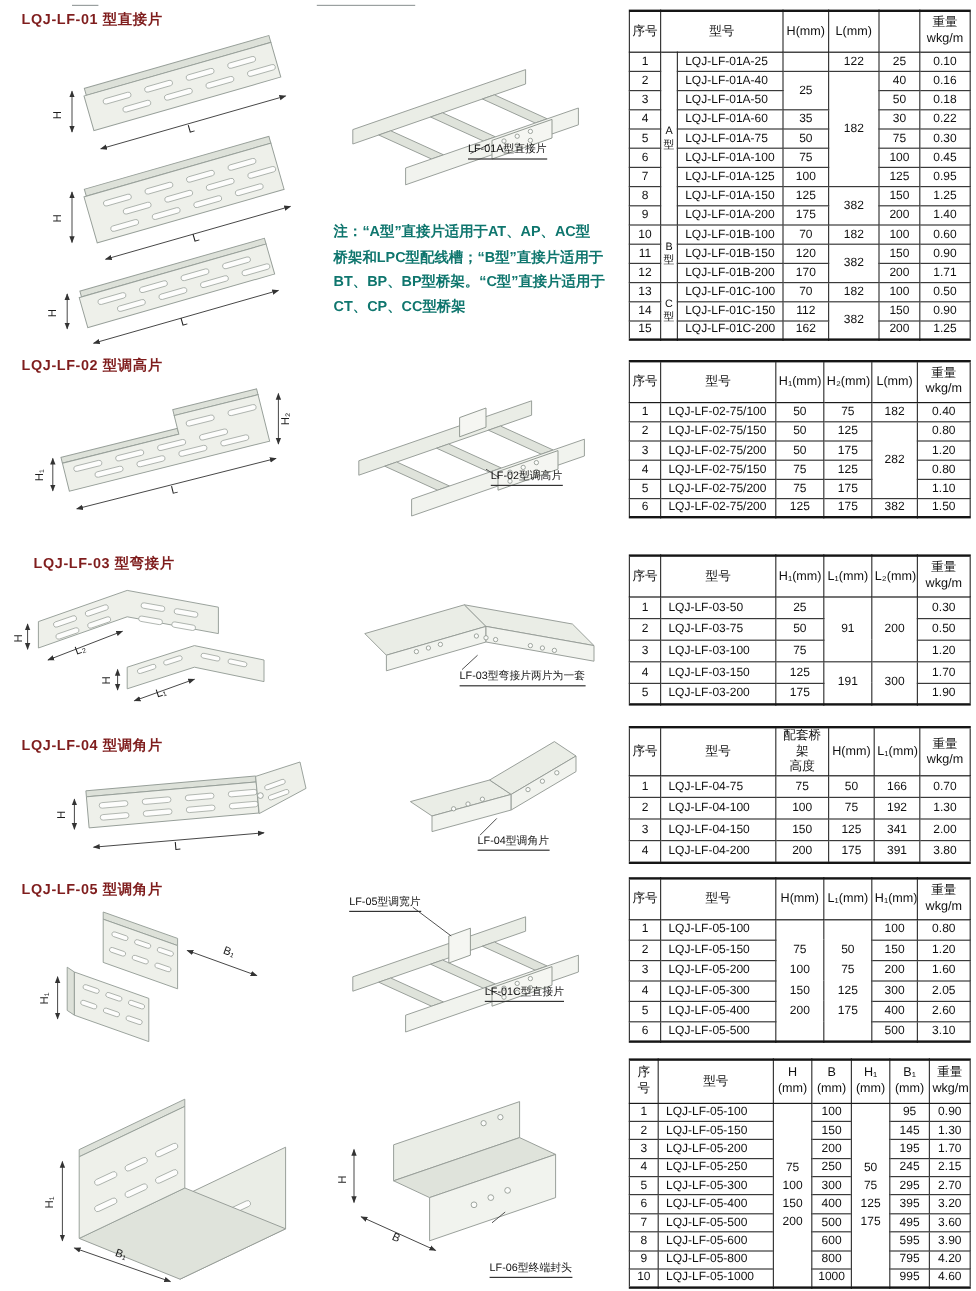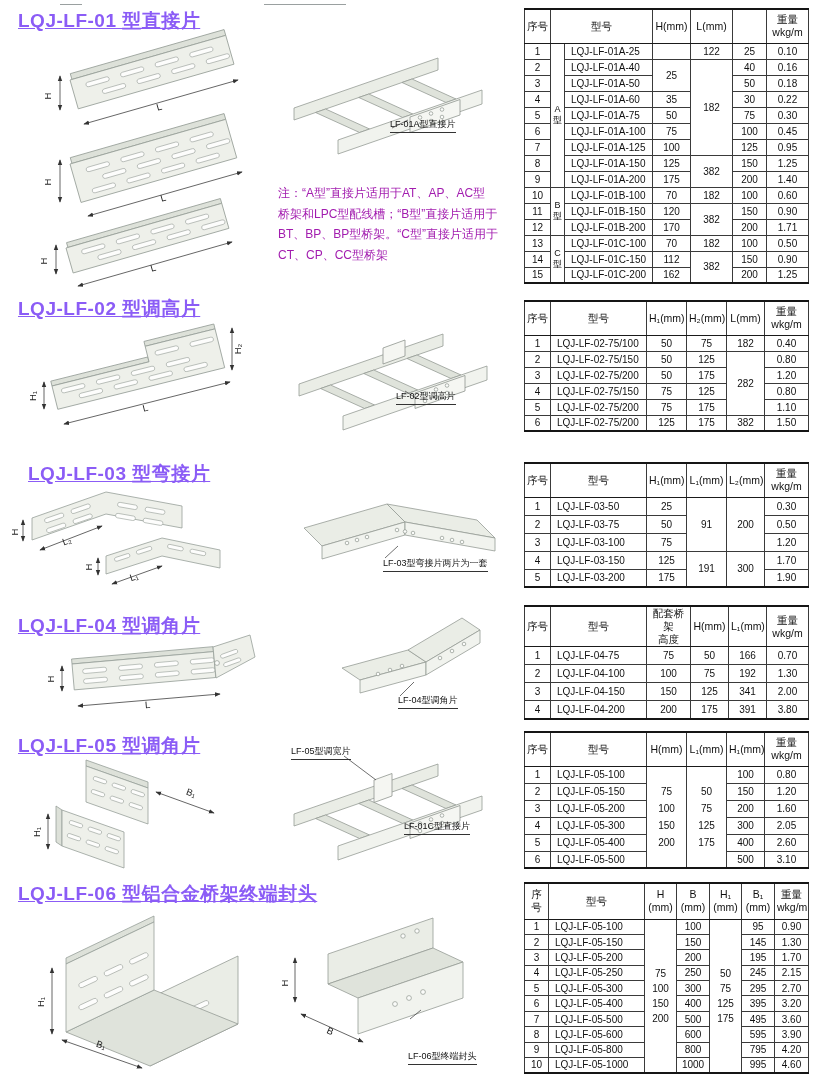--- a/index.html
+++ b/index.html
@@ -1,20 +1,20 @@
 <!DOCTYPE html>
 <html><head>
 <meta charset="utf-8">
 <style>
   html,body{margin:0;padding:0;background:#fff;}
   .page{position:relative;width:813px;height:1076px;background:#ffffff;overflow:hidden;
         font-family:"Liberation Sans","DejaVu Sans",sans-serif;color:#111;}
   .topmark{position:absolute;height:1px;background:#9aa0a0;}
-  .sec-title{position:absolute;font-size:19px;font-weight:bold;color:#8b5cf6;letter-spacing:.5px;white-space:nowrap;text-decoration:underline;}
-  .note{position:absolute;font-size:12px;color:#a21caf;line-height:1.72;white-space:pre-line;width:245px;}
+  .sec-title{position:absolute;font-size:12px;font-weight:bold;color:#7f1d1d;letter-spacing:.5px;white-space:nowrap;}
+  .note{position:absolute;font-size:12px;color:#0f766e;line-height:1.72;white-space:pre-line;width:245px;font-weight:bold;}
   .callout{position:absolute;font-size:9px;color:#101010;border-bottom:1px solid #333;padding-bottom:1px;white-space:nowrap;}
   
   table{position:absolute;border-collapse:collapse;table-layout:fixed;width:284px;background:#fff;
         font-size:10px;color:#101010;border-top:2px solid #151515;border-bottom:2px solid #151515;}
   th,td{border:1px solid #3a3a3a;text-align:center;padding:0 2px;white-space:pre-line;overflow:hidden;}
   th{font-weight:normal;font-size:10.5px;line-height:1.25;}
   thead th{border-bottom:1.5px solid #1a1a1a;}
   thead tr{height:34px;}
   .t4 thead tr,.t6 thead tr{height:36px;}
   .t1 tbody tr{height:16px;}
@@ -287,21 +287,21 @@
     <text class="dt" x="227" y="33" transform="rotate(-90 227 33)">H₂</text>
     <line class="dim" x1="50" y1="108" x2="216" y2="66"></line>
     <text class="dt" x="132" y="95" transform="rotate(-14 132 95)">L</text>
   </svg>
 
   <svg class="diag" style="left:283px;top:320px" width="225" height="120">
     <use href="#tray" x="8" y="2"></use>
     <polygon class="plate" points="100,28 122,20 122,36 100,44"></polygon>
     <line class="lead" x1="133" y1="78" x2="122" y2="71"></line>
   </svg>
-  <div class="callout" style="left:396px;top:390px">LF-02型调高片</div>
+  <div class="callout" style="left:409px;top:390px">LF-02型调高片</div>
 
   <table class="t2" style="left:524px;top:300px">
       <colgroup>
         <col style="width: 26px;">
         <col style="width: 96px;">
         <col style="width: 40px;">
         <col style="width: 40px;">
         <col style="width: 38px;">
         <col style="width: 44px;">
       </colgroup>
@@ -677,21 +677,20 @@
         </tr>
         <tr>
           <td>6</td>
           <td class="model">LQJ-LF-05-500</td>
           <td>500</td>
           <td>3.10</td>
         </tr>
       </tbody>
     </table>
 
-  <div class="sec-title" style="left:18px;top:881px">LQJ-LF-06 型铝合金桥架终端封头</div>
 
   <svg class="diag" style="left:14px;top:898px" width="250" height="172">
     <polygon class="tray1" points="136,100 224,58 224,126 136,168"></polygon>
     <g transform="translate(150,122) rotate(-25)">
         <rect class="slot" width="20" height="5" rx="2.5"></rect>
         <rect class="slot" x="28" width="20" height="5" rx="2.5"></rect>
       </g>
     <g transform="translate(150,142) rotate(-25)">
         <rect class="slot" width="20" height="5" rx="2.5"></rect>
         <rect class="slot" x="28" width="20" height="5" rx="2.5"></rect>

